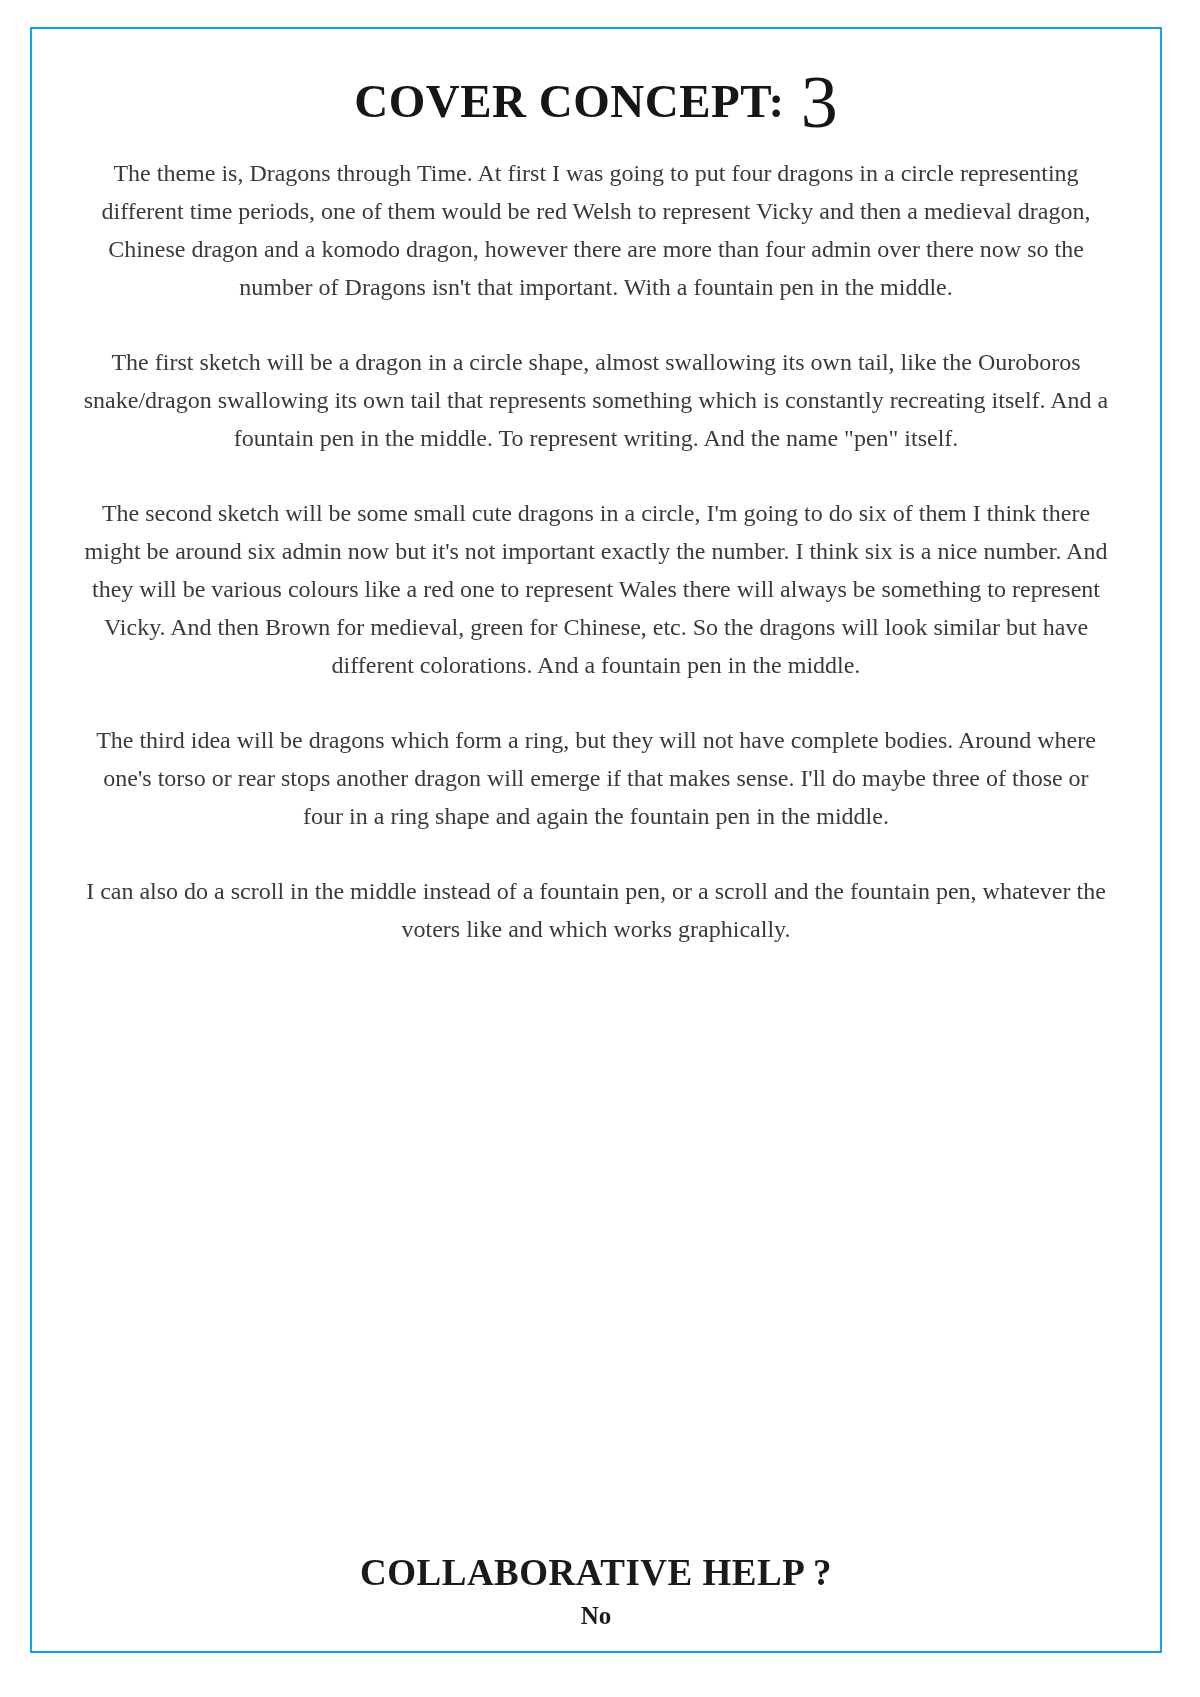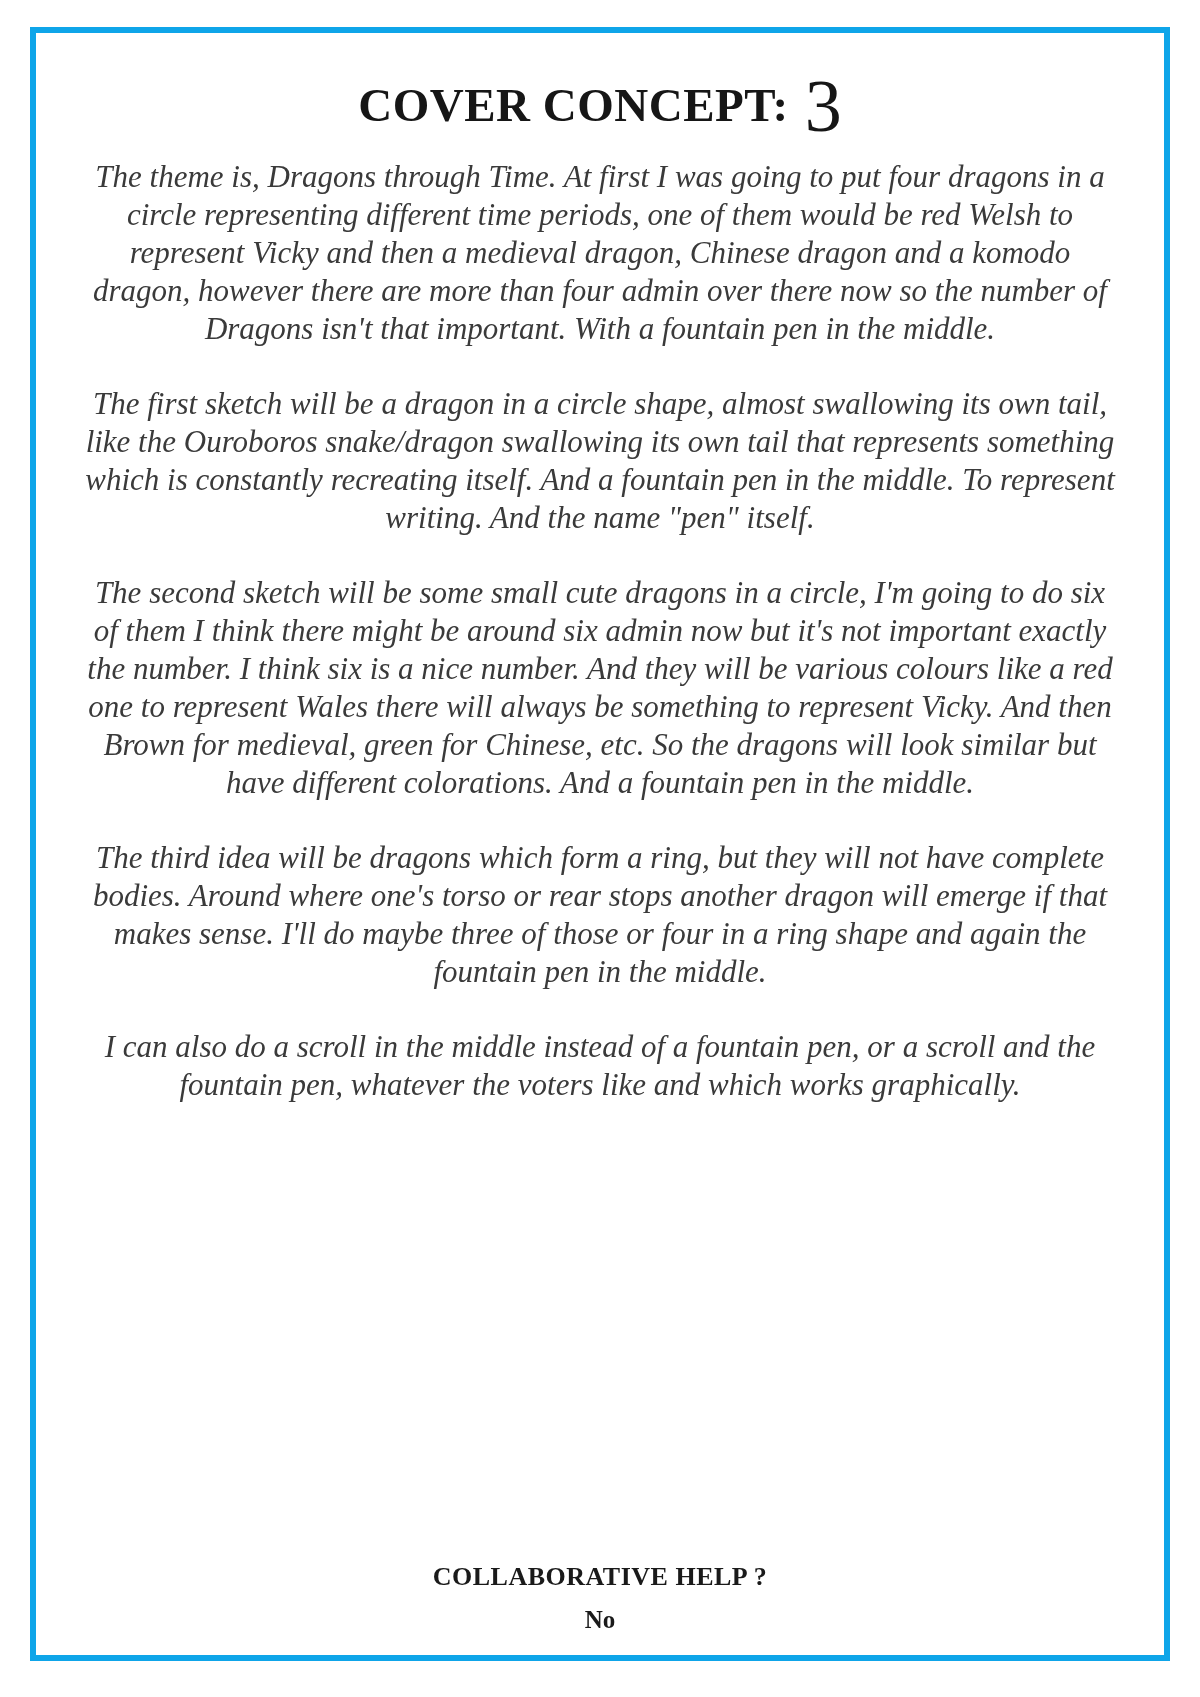--- a/index.html
+++ b/index.html
@@ -14,21 +14,21 @@
     background: #ffffff;
     font-family: "Liberation Serif", serif;
     overflow: hidden;
   }
   .frame {
     position: absolute;
     left: 30px;
     top: 27px;
     width: 1128px;
     height: 1622px;
-    border: 6px solid #0ea5e9;
+    border: 2px solid #0ea5e9;
     background: #ffffff;
     display: flex;
     flex-direction: column;
     align-items: center;
     box-sizing: content-box;
   }
   .title-row {
     margin-top: 34px;
     display: flex;
     align-items: baseline;
@@ -51,34 +51,33 @@
     top: 10px;
   }
   .body-text {
     width: 1030px;
     margin-top: 26px;
     text-align: center;
     color: #3a3a3a;
   }
   .para {
     margin: 0 0 37px 0;
-    font-size: 31px;
+    font-size: 24px;
     line-height: 38px;
     font-weight: 400;
-    font-style: italic;
   }
   .spacer {
     flex: 1 1 auto;
   }
   .footer {
     text-align: center;
     padding-bottom: 14px;
   }
   .footer-question {
-    font-size: 26px;
+    font-size: 37px;
     font-weight: 700;
     letter-spacing: 0.5px;
     color: #1a1a1a;
     line-height: 44px;
   }
   .footer-answer {
     font-size: 25px;
     font-weight: 700;
     color: #1a1a1a;
     line-height: 42px;

